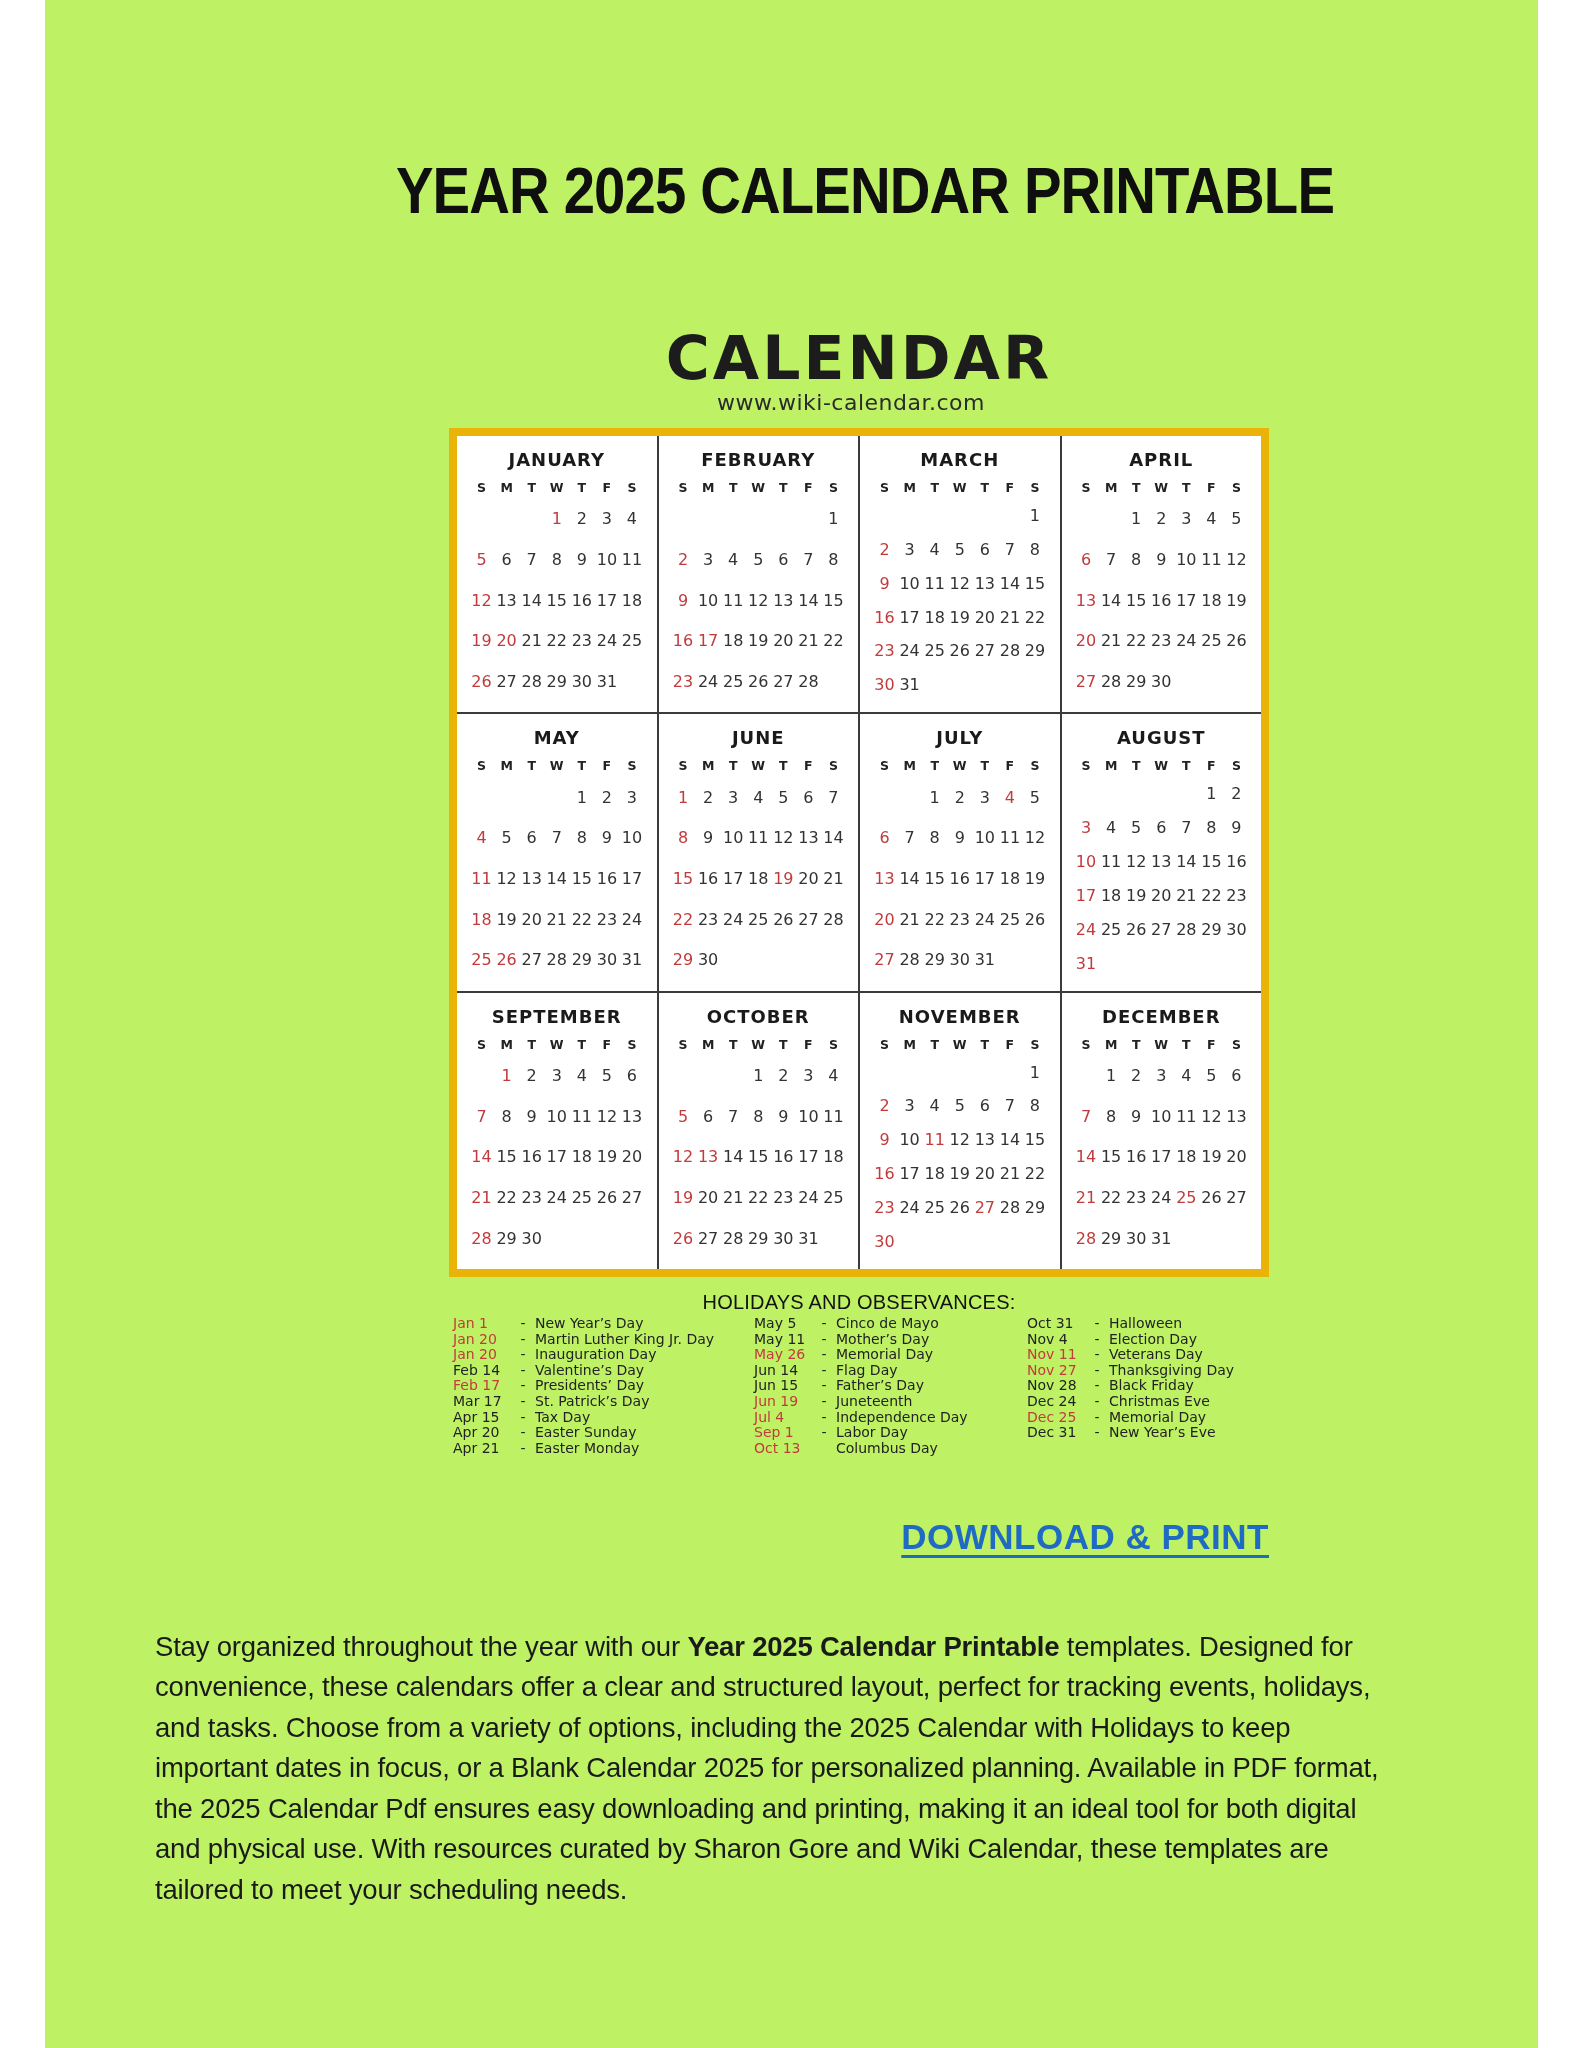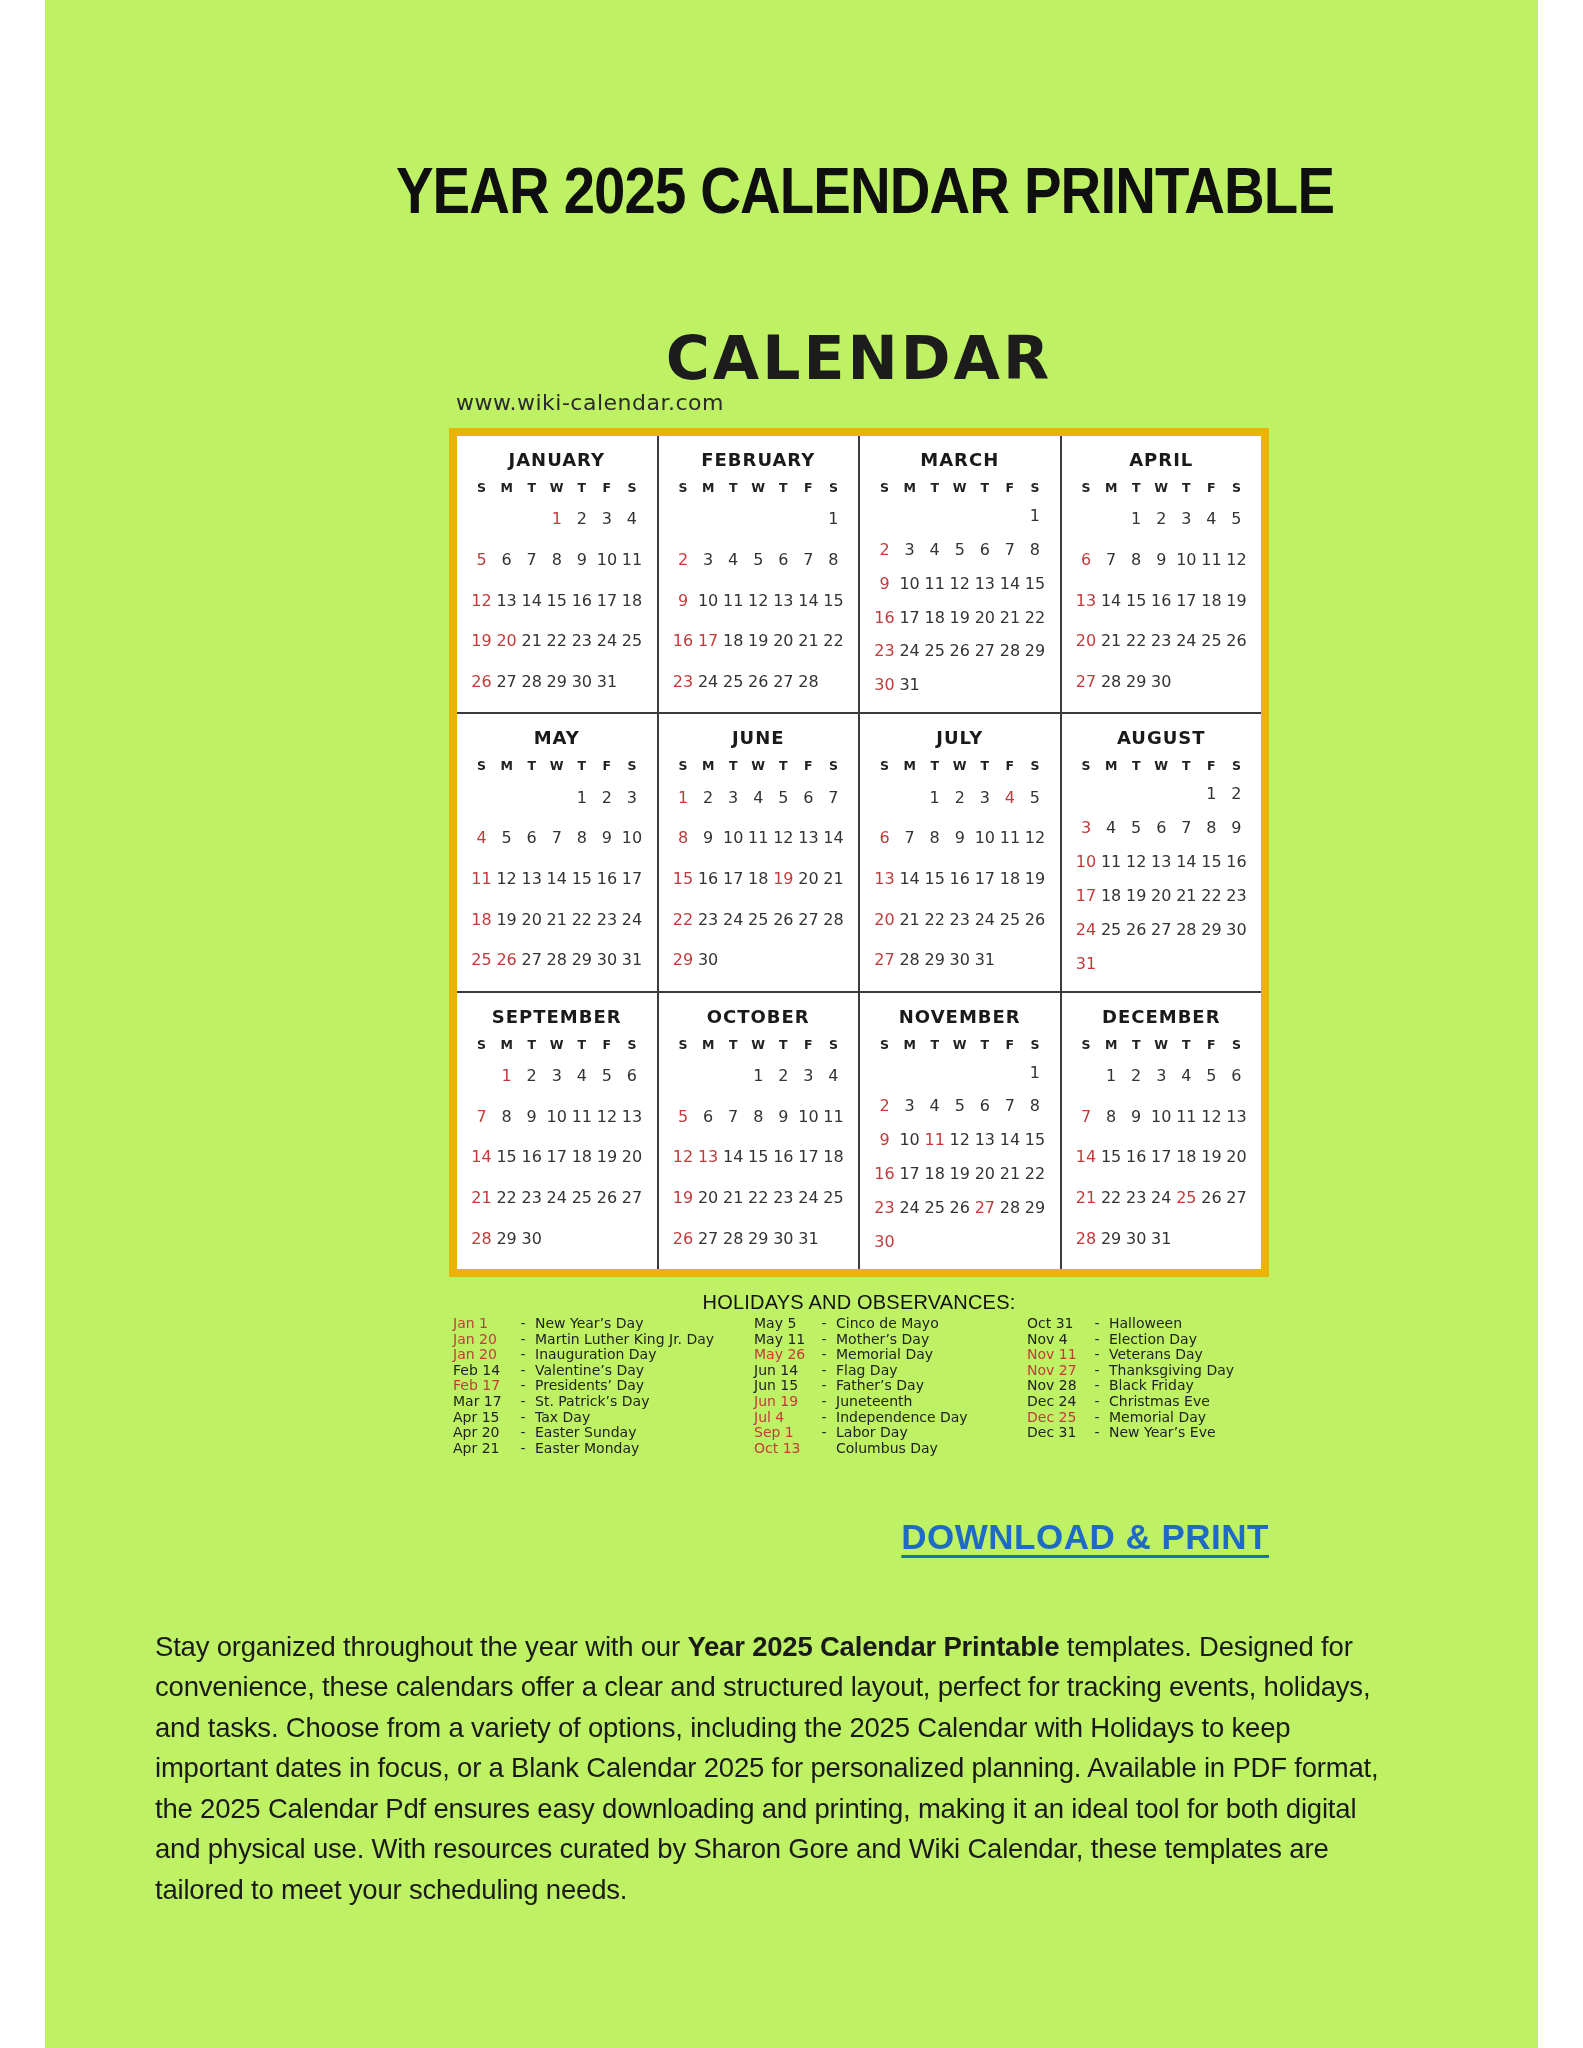--- a/index.html
+++ b/index.html
@@ -19,21 +19,21 @@
     position:absolute;top:264px;left:404px;width:820px;text-align:center;
     font-family:"DejaVu Sans","Liberation Sans",sans-serif;
     font-size:62px;font-weight:bold;color:#1c1c1c;letter-spacing:2px;line-height:1;
   }
   .cal-header-name{
     position:absolute;top:328px;left:404px;width:820px;text-align:center;
     font-family:"DejaVu Sans","Liberation Sans",sans-serif;
     font-size:60px;font-weight:bold;color:#1c1c1c;letter-spacing:3px;line-height:1;
   }
   .cal-header-site{
-    position:absolute;top:392px;left:411px;width:820px;
+    position:absolute;top:392px;left:396px;width:820px;text-align:center;
     font-family:"DejaVu Sans","Liberation Sans",sans-serif;
     font-size:22px;color:#2b2b2b;letter-spacing:0.5px;line-height:1;
   }
   
   .months-grid{
     position:absolute;left:404px;top:428px;width:820px;height:849px;
     box-sizing:border-box;display:grid;
     grid-template-columns:repeat(4,1fr);grid-template-rows:repeat(3,1fr);
     gap:2px;background:#3b3b3b;border:8px solid #eab308;
   }

